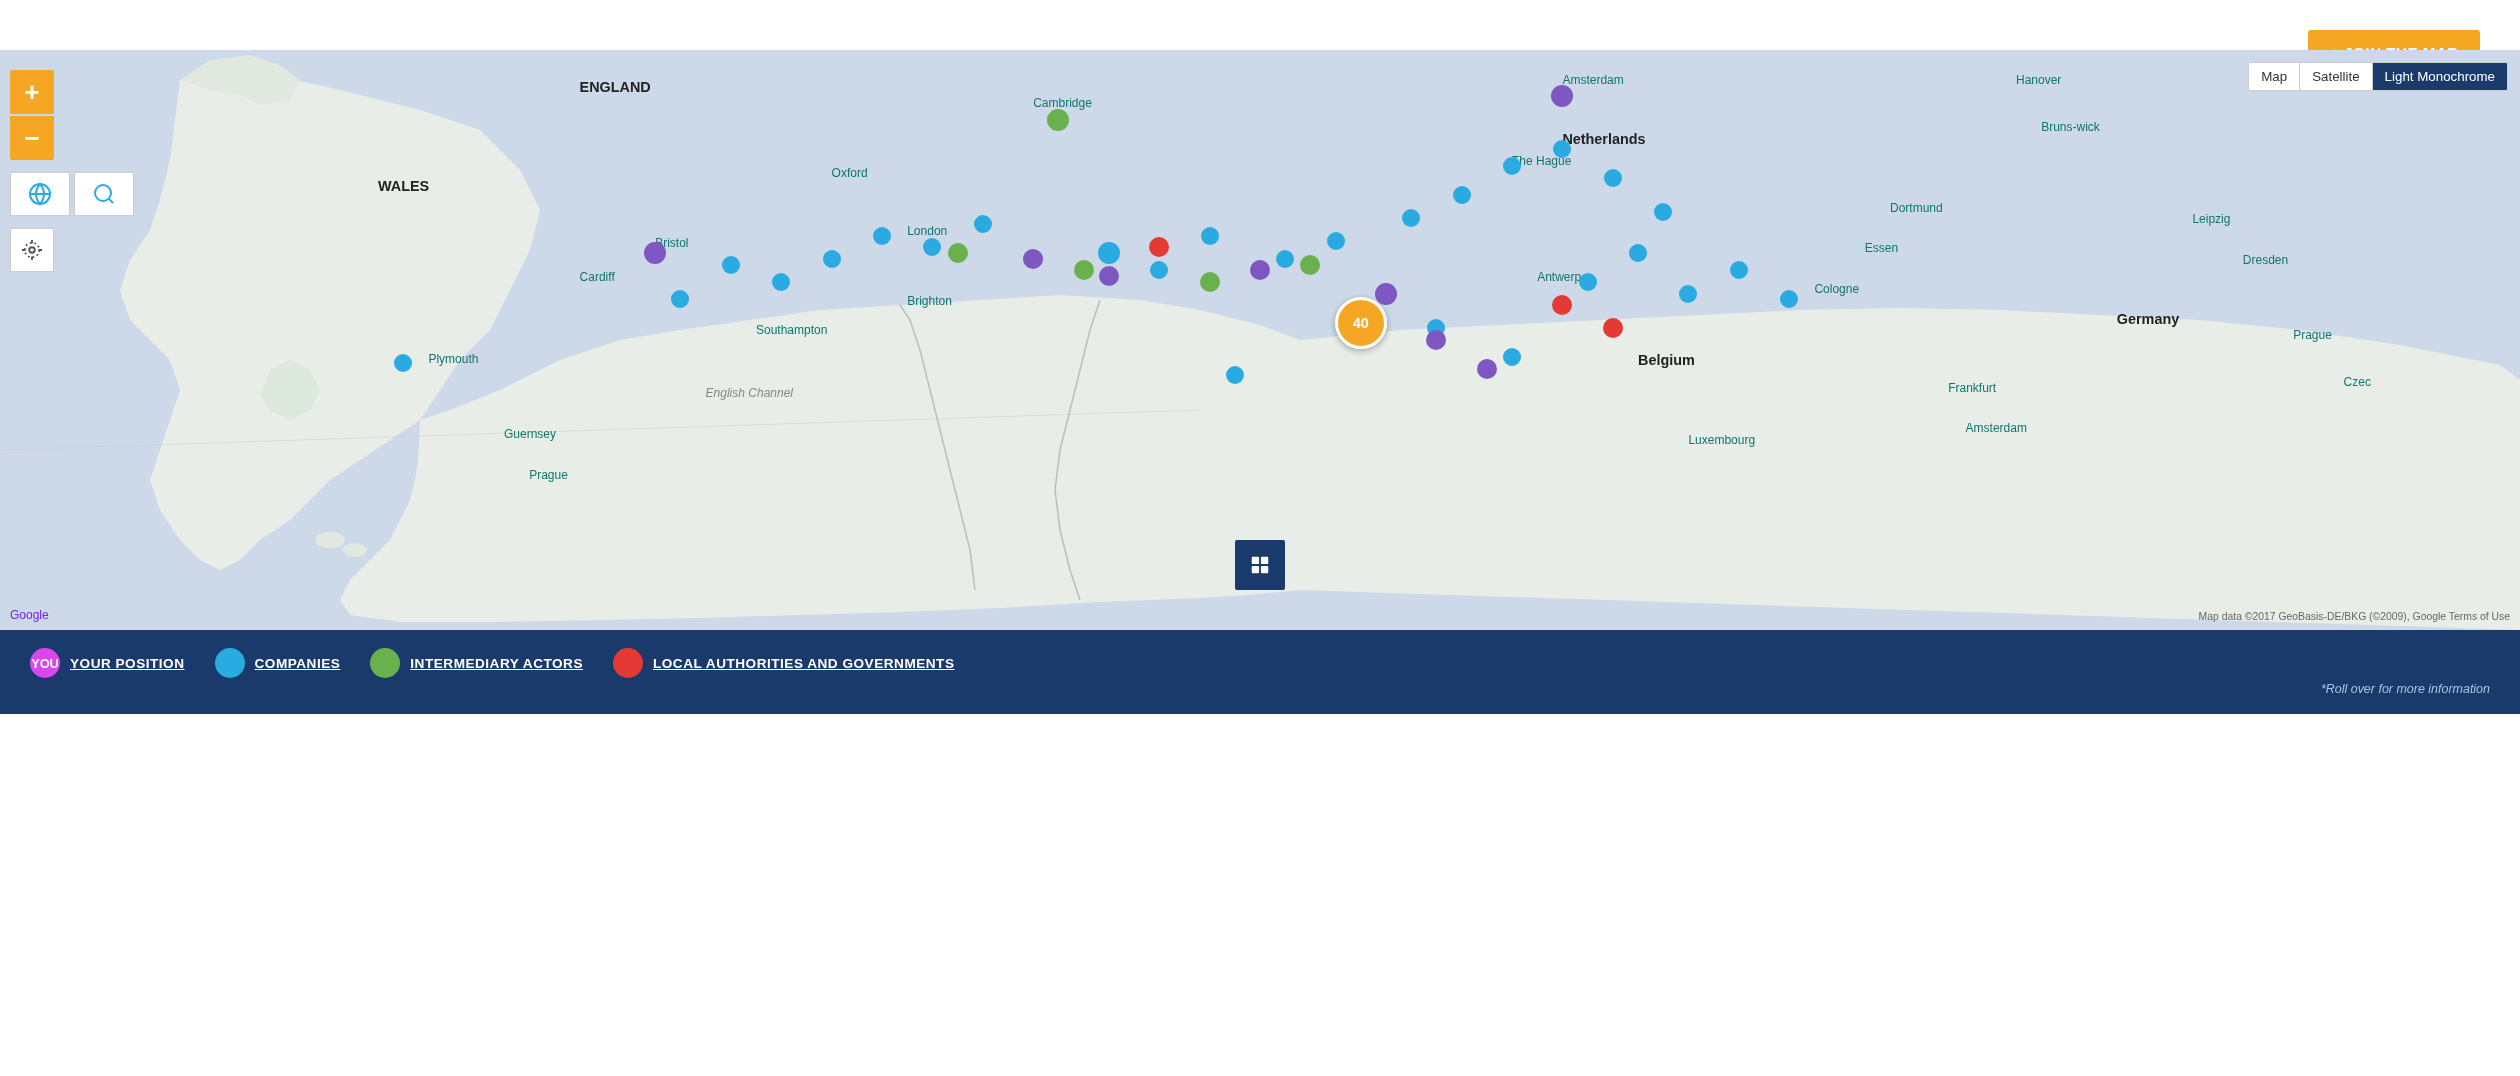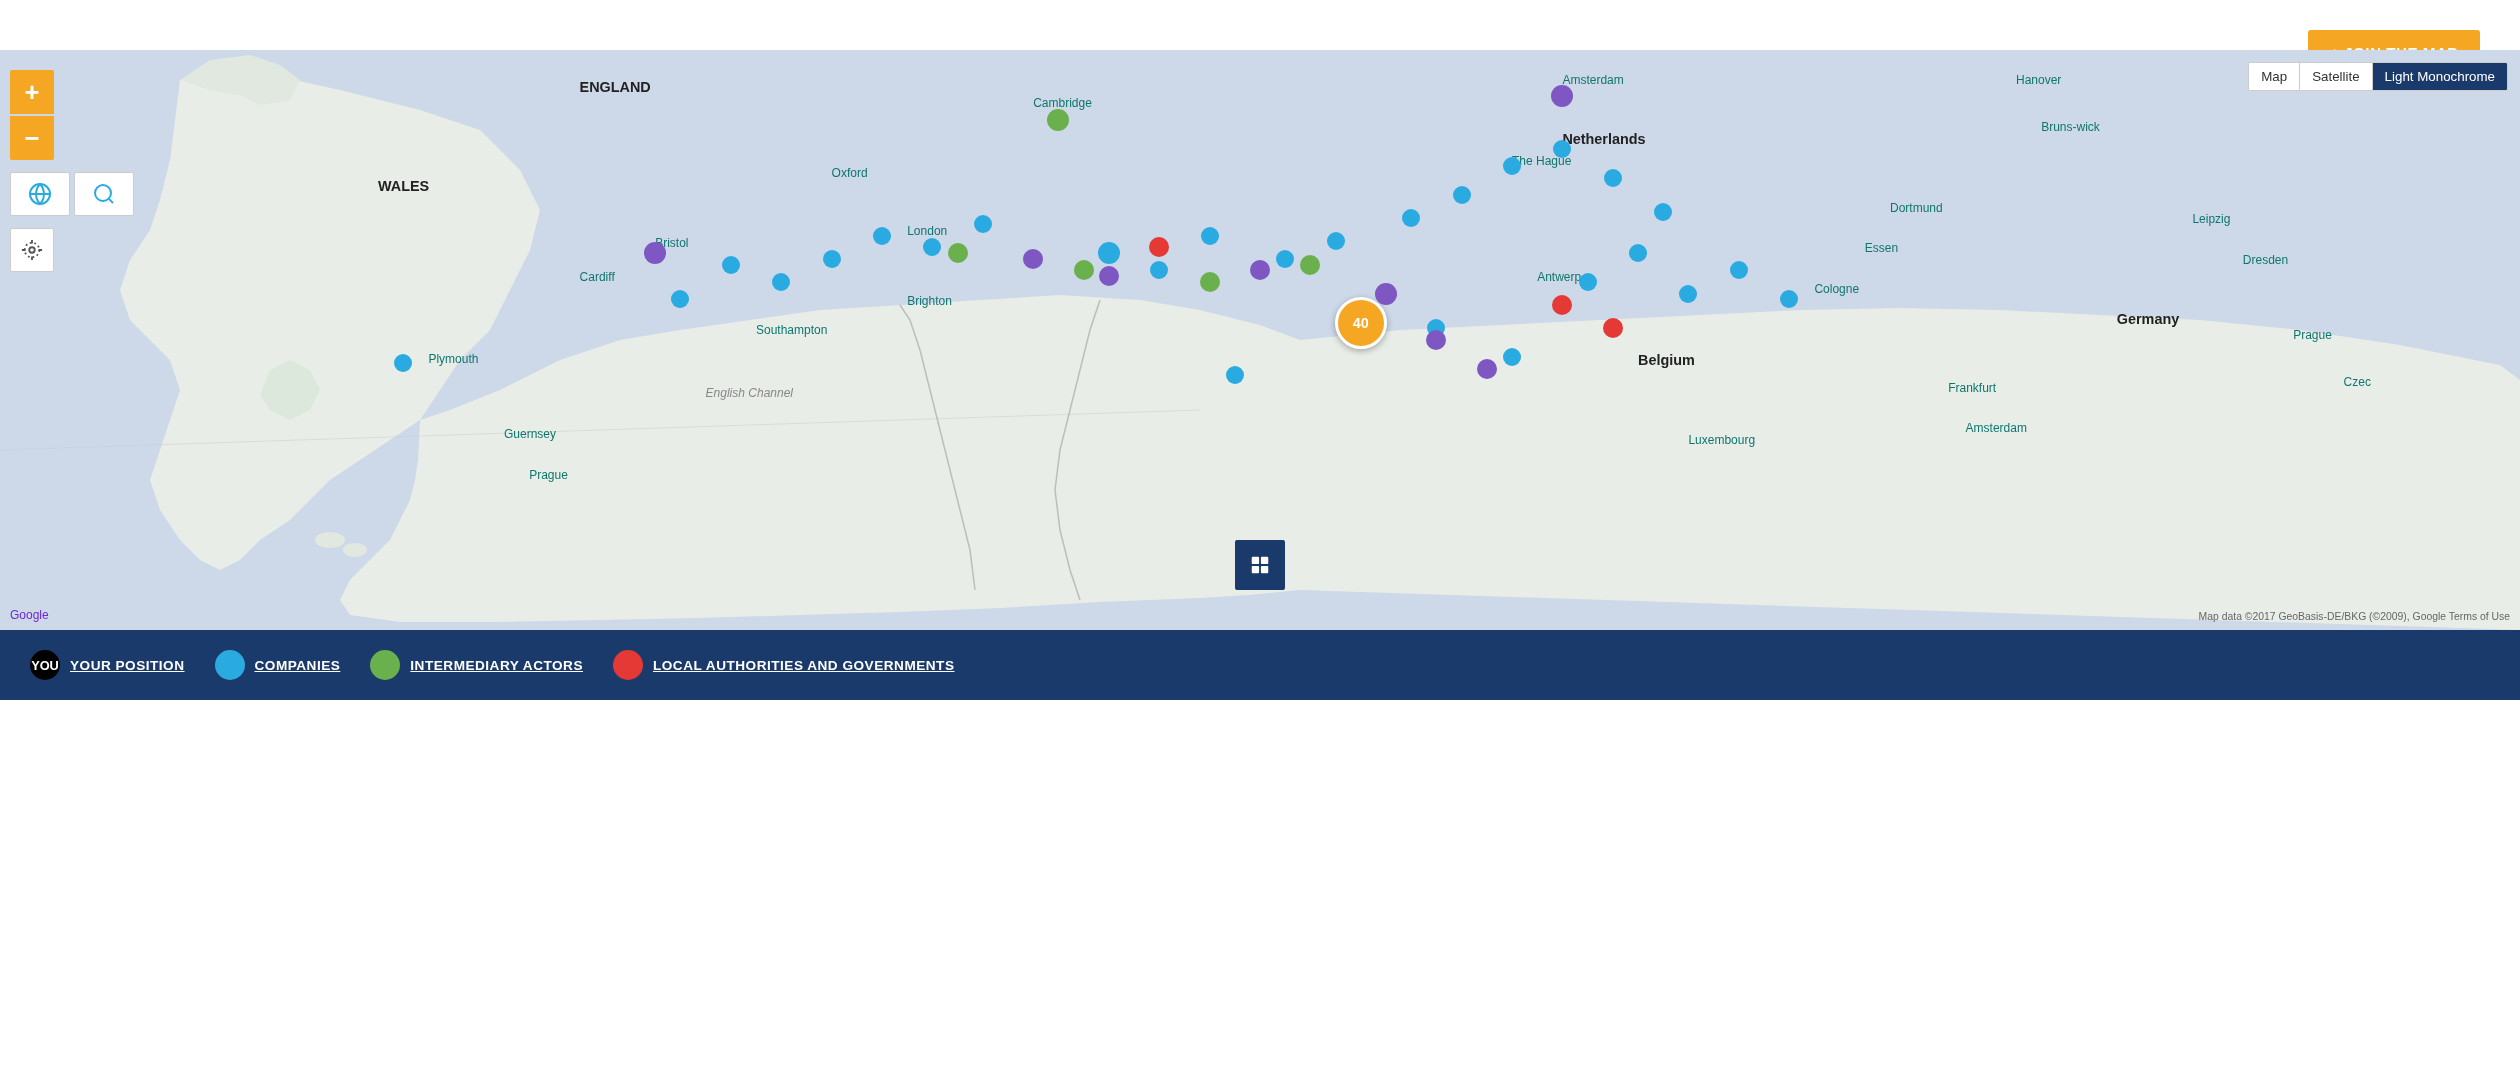--- a/index.html
+++ b/index.html
@@ -431,33 +431,34 @@
       <rect x="13" y="3" width="8" height="8" rx="1"></rect>
       <rect x="3" y="13" width="8" height="8" rx="1"></rect>
       <rect x="13" y="13" width="8" height="8" rx="1"></rect>
     </svg>
   </div>
 </div>
 
 <div class="footer-legend">
 
   <div class="legend-item">
-    <div class="legend-dot" style="background:#000000;">YOU</div>
+    <div class="legend-dot" style="background:#d946ef;">YOU</div>
     <span class="legend-label">YOUR POSITION</span>
   </div>
 
   <div class="legend-item">
     <div class="legend-dot" style="background:#29abe2;"></div>
     <span class="legend-label">COMPANIES</span>
   </div>
 
   <div class="legend-item">
     <div class="legend-dot" style="background:#6ab04c;"></div>
     <span class="legend-label">INTERMEDIARY ACTORS</span>
   </div>
 
 
   <div class="legend-item">
     <div class="legend-dot" style="background:#e53935;"></div>
     <span class="legend-label">LOCAL AUTHORITIES AND GOVERNMENTS</span>
   </div>
 
+  <div class="rollover-note">*Roll over for more information</div>
 </div>
 
 </body></html>

